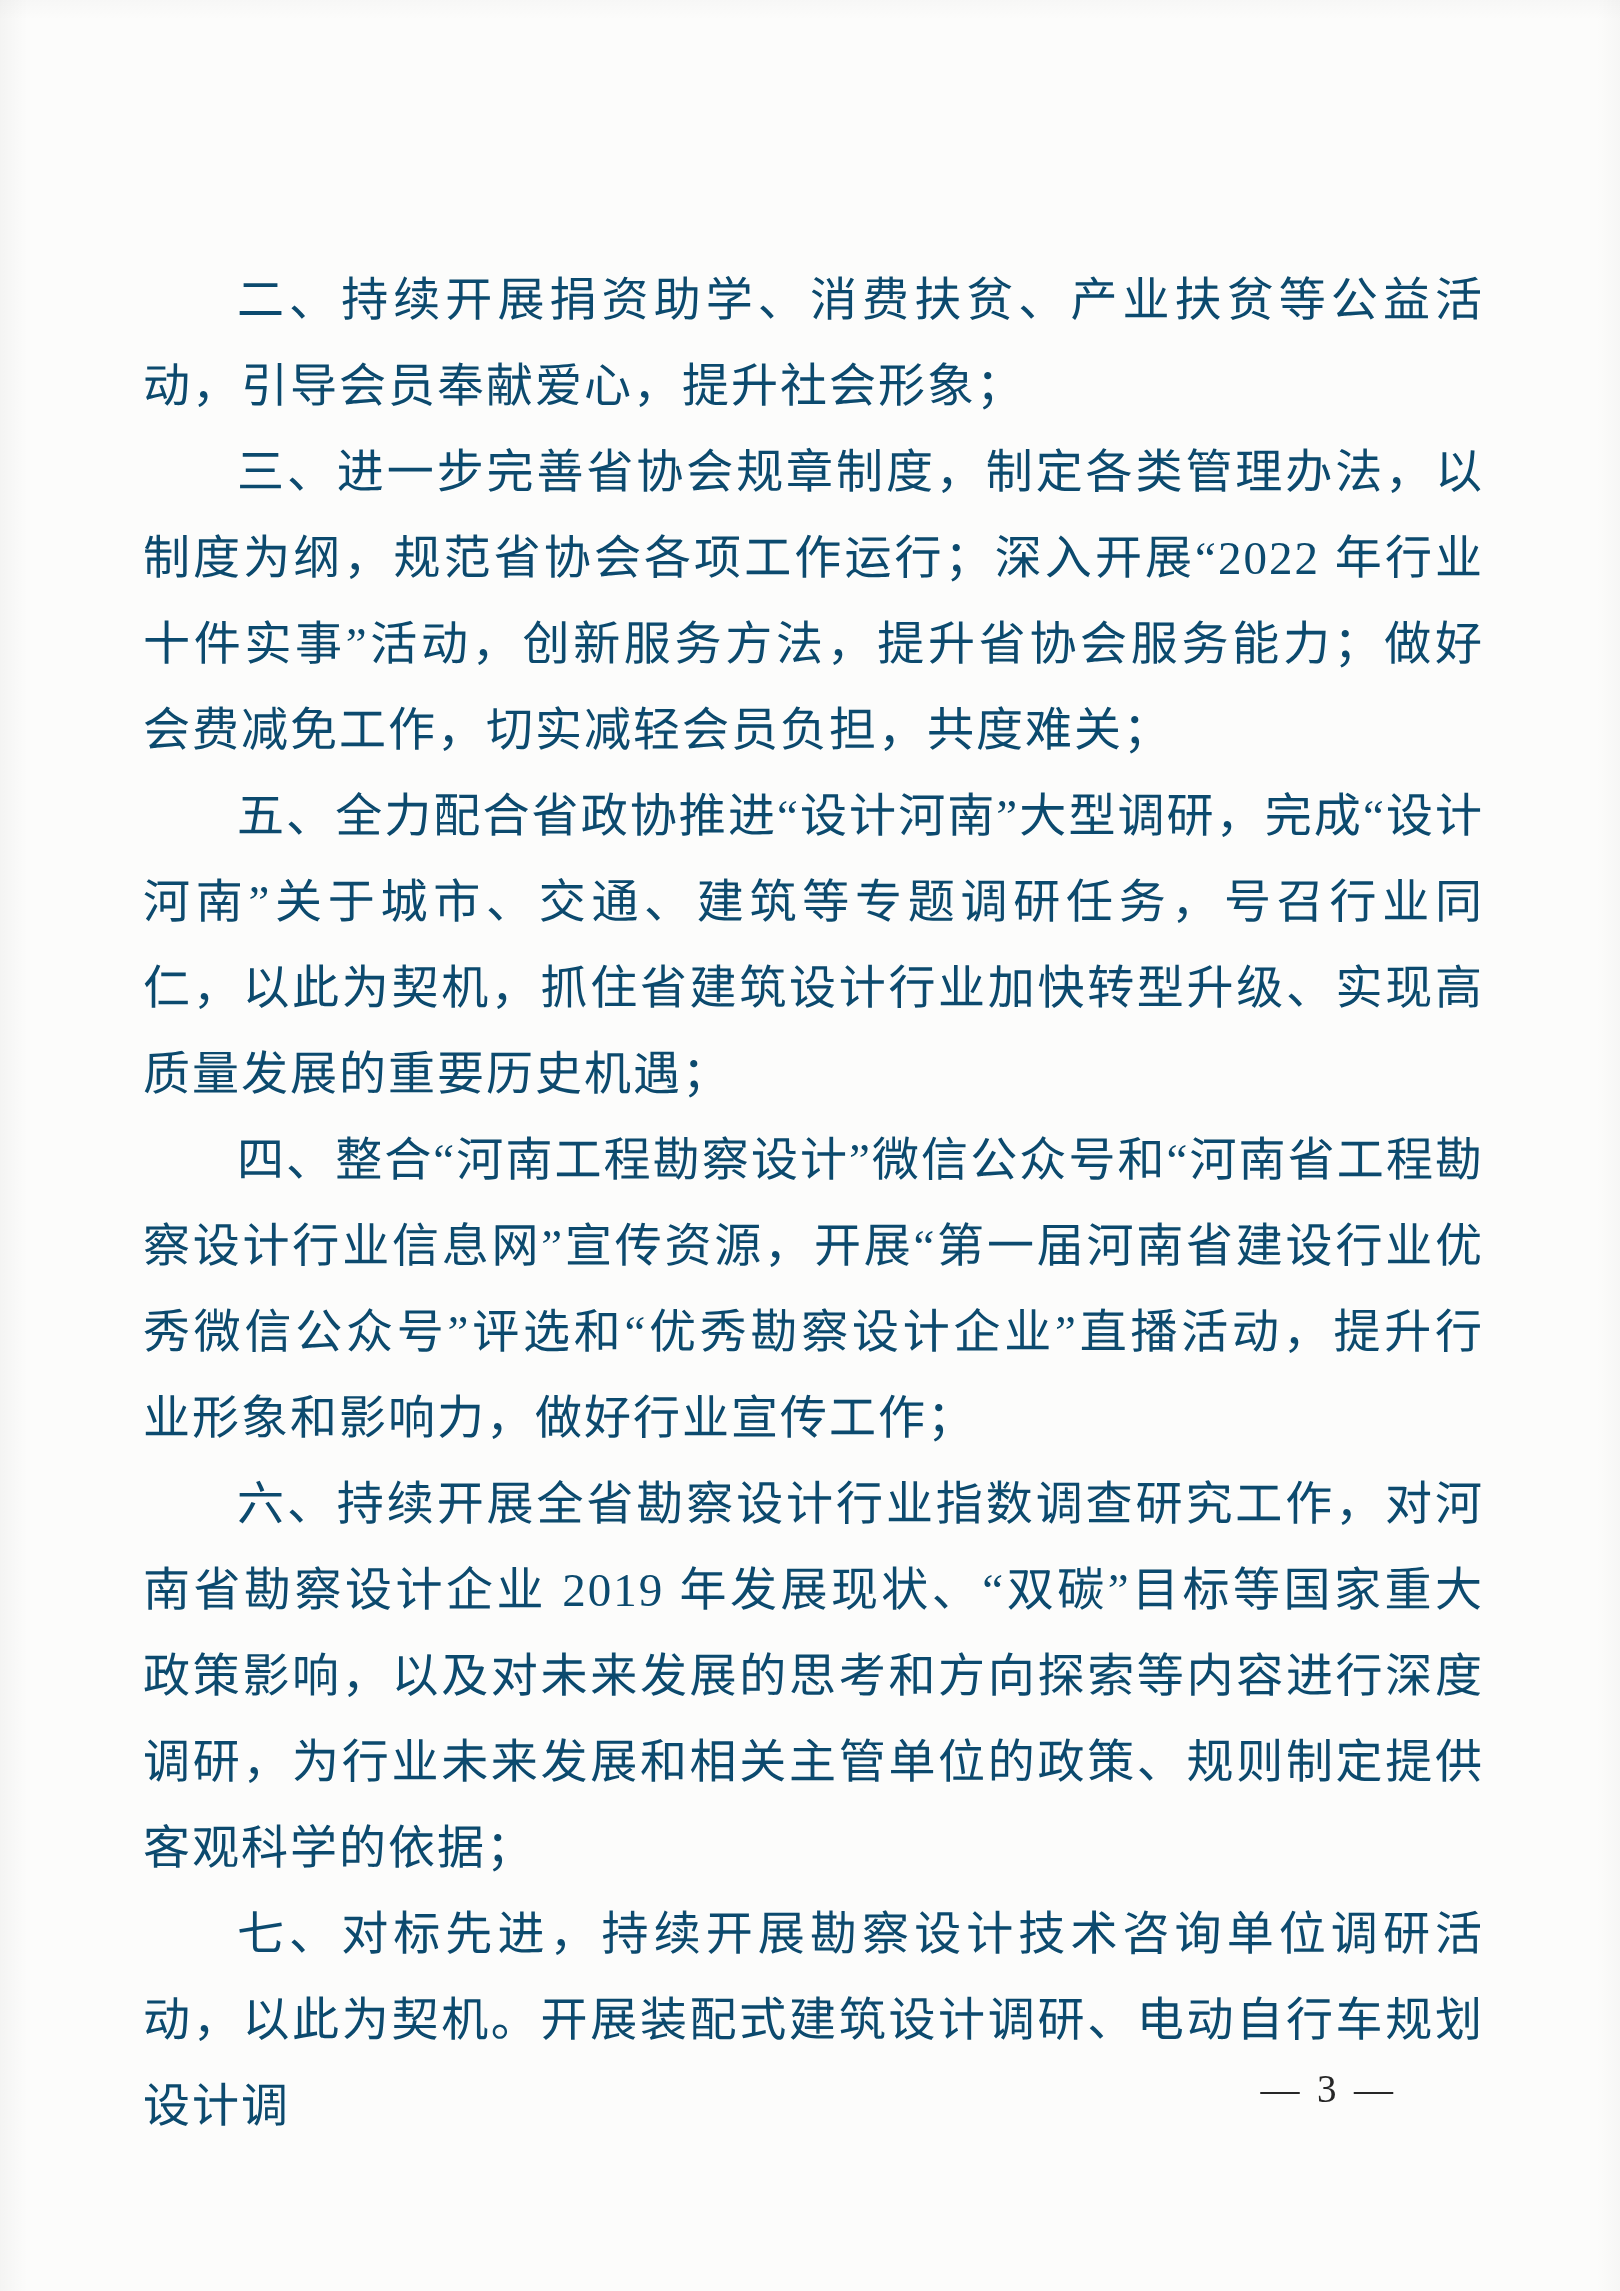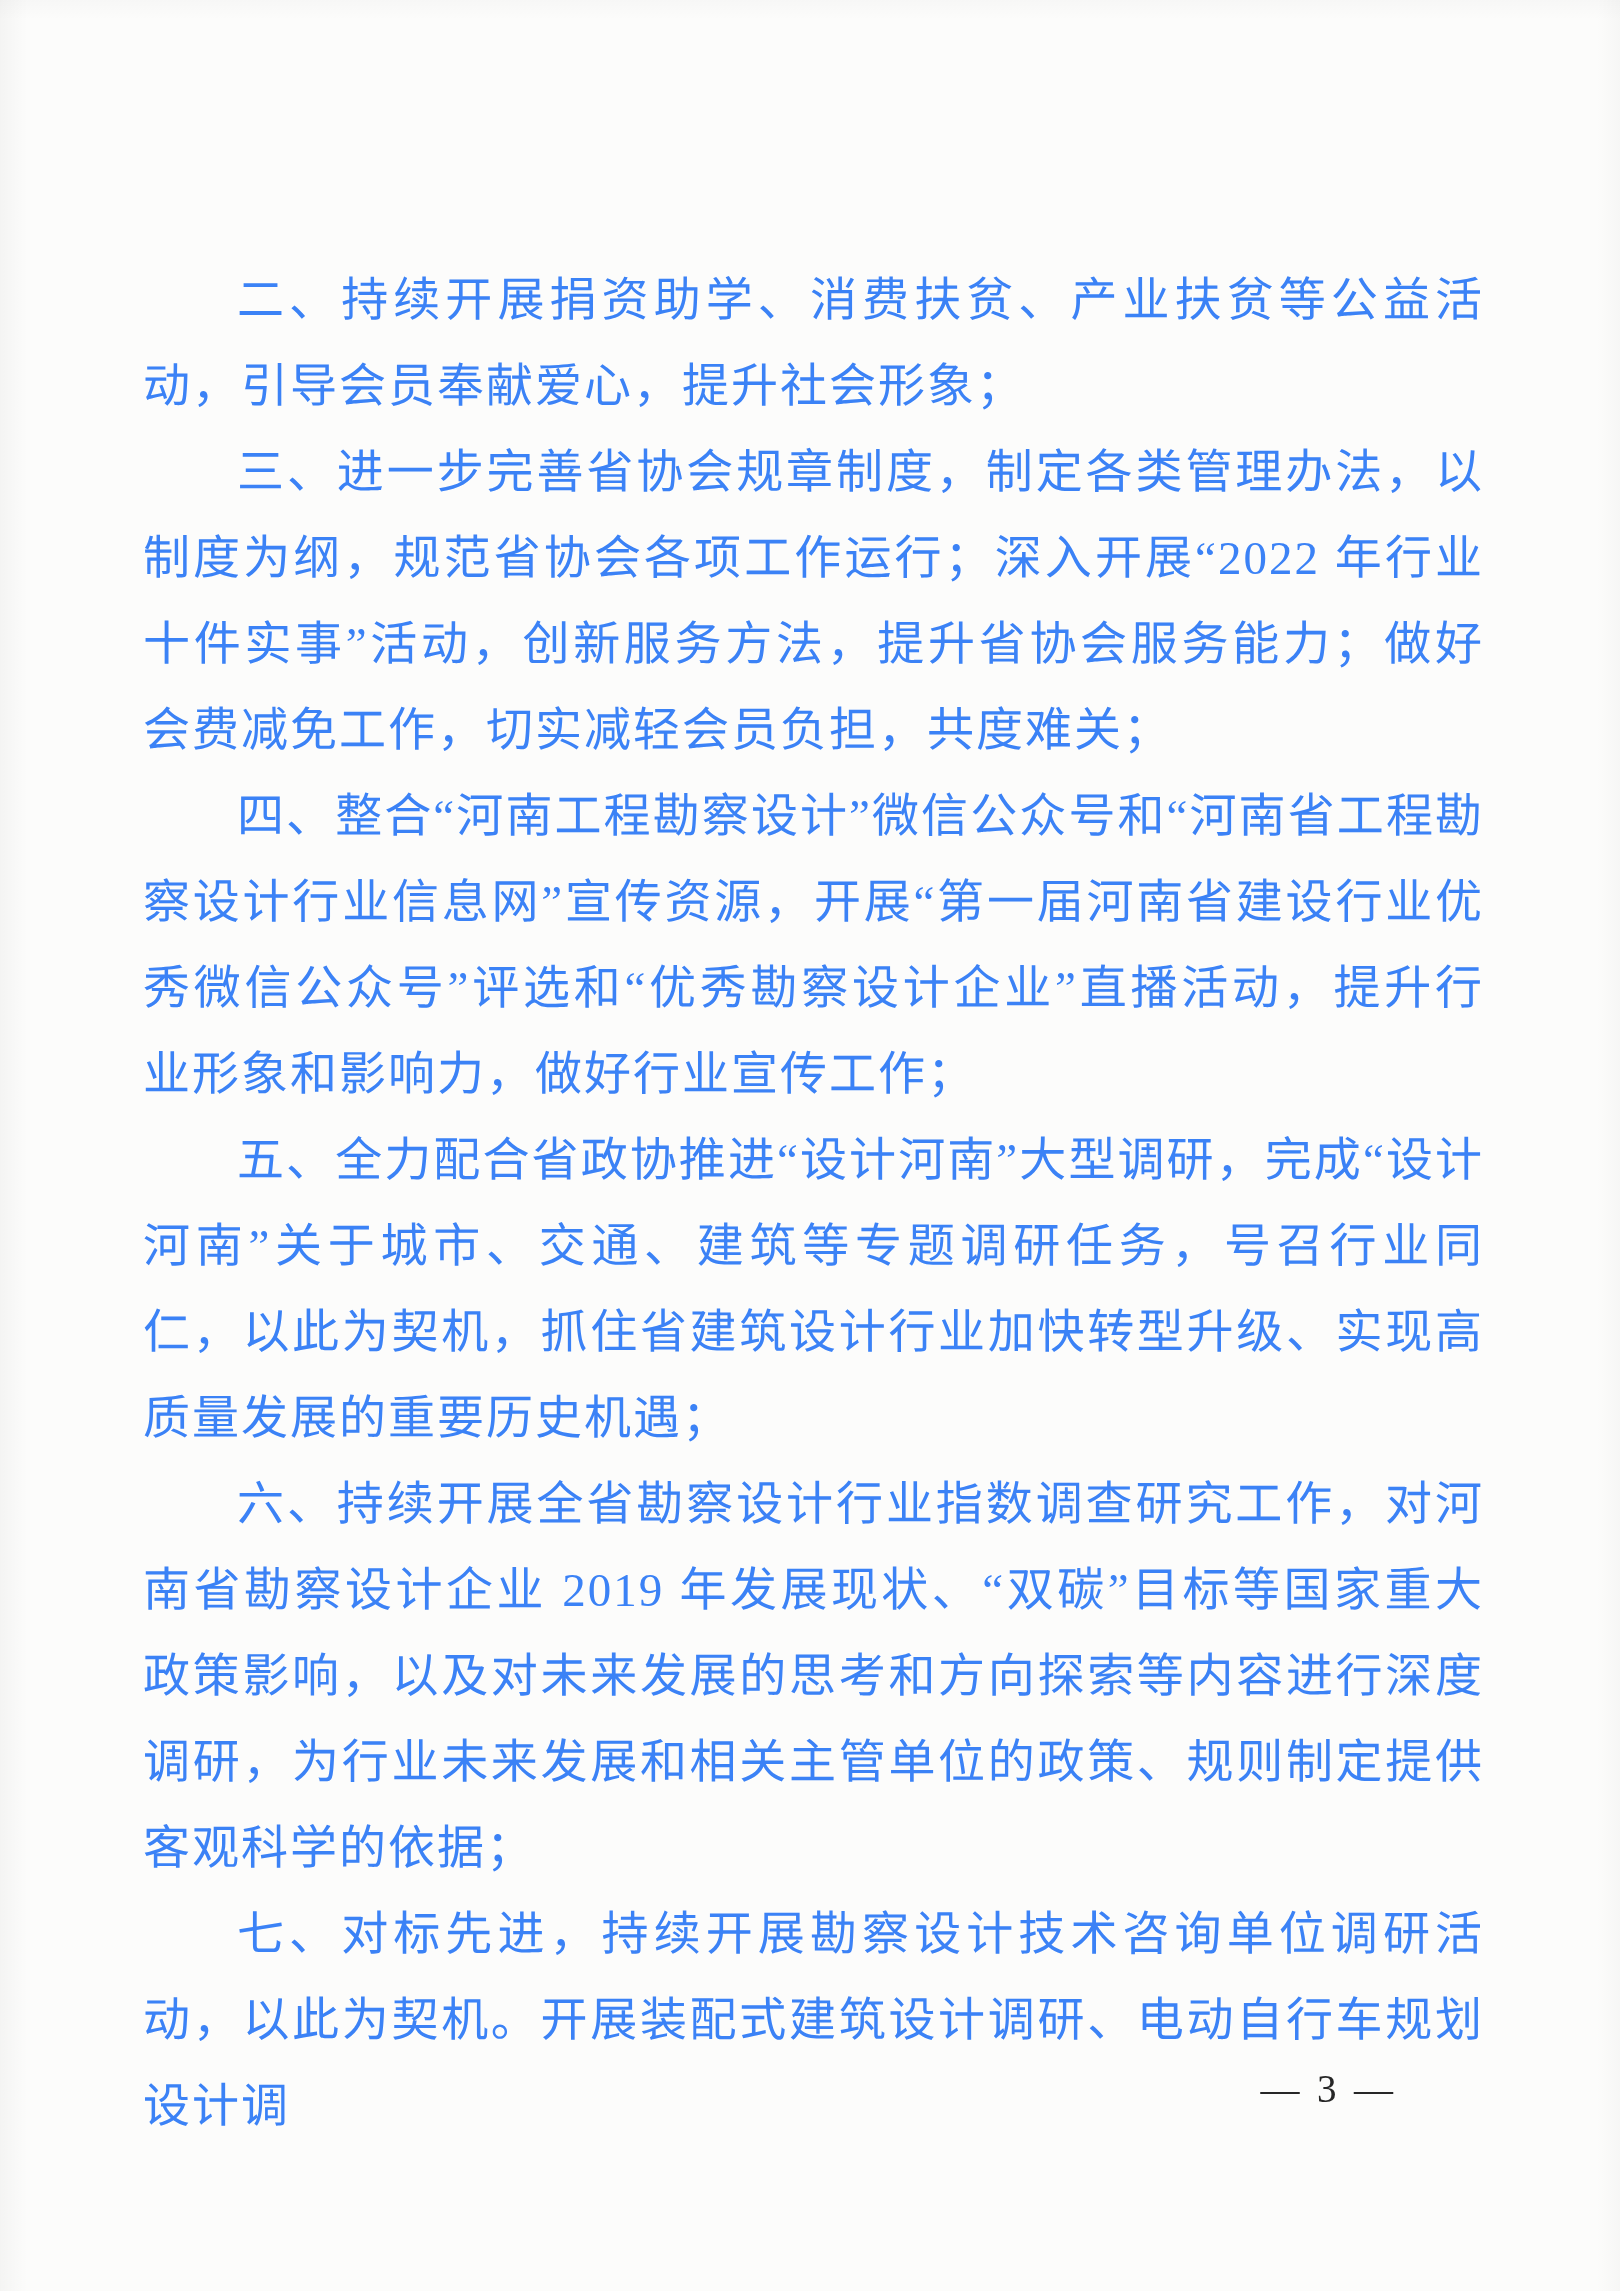--- a/index.html
+++ b/index.html
@@ -31,21 +31,21 @@
     position: absolute;
     left: 143px;
     top: 257px;
     width: 1341px;
   }
   .para {
     margin: 0;
     font-size: 47px;
     line-height: 86px;
     letter-spacing: 2px;
-    color: #3b82f6;
+    color: #0c4a6e;
     text-align: justify;
     text-indent: 2em;
     word-break: normal;
   }
   .page-footer {
     position: absolute;
     right: 223px;
     top: 2066px;
     font-size: 39px;
     letter-spacing: 3.9px;
@@ -53,20 +53,20 @@
     white-space: nowrap;
   }
 </style>
 </head>
 <body>
 
 <div class="page">
   <div class="content">
     <p class="para">二、持续开展捐资助学、消费扶贫、产业扶贫等公益活动，引导会员奉献爱心，提升社会形象；</p>
     <p class="para">三、进一步完善省协会规章制度，制定各类管理办法，以制度为纲，规范省协会各项工作运行；深入开展“2022 年行业十件实事”活动，创新服务方法，提升省协会服务能力；做好会费减免工作，切实减轻会员负担，共度难关；</p>
+    <p class="para">五、全力配合省政协推进“设计河南”大型调研，完成“设计河南”关于城市、交通、建筑等专题调研任务，号召行业同仁，以此为契机，抓住省建筑设计行业加快转型升级、实现高质量发展的重要历史机遇；</p>
     <p class="para">四、整合“河南工程勘察设计”微信公众号和“河南省工程勘察设计行业信息网”宣传资源，开展“第一届河南省建设行业优秀微信公众号”评选和“优秀勘察设计企业”直播活动，提升行业形象和影响力，做好行业宣传工作；</p>
-    <p class="para">五、全力配合省政协推进“设计河南”大型调研，完成“设计河南”关于城市、交通、建筑等专题调研任务，号召行业同仁，以此为契机，抓住省建筑设计行业加快转型升级、实现高质量发展的重要历史机遇；</p>
     <p class="para">六、持续开展全省勘察设计行业指数调查研究工作，对河南省勘察设计企业 2019 年发展现状、“双碳”目标等国家重大政策影响，以及对未来发展的思考和方向探索等内容进行深度调研，为行业未来发展和相关主管单位的政策、规则制定提供客观科学的依据；</p>
     <p class="para">七、对标先进，持续开展勘察设计技术咨询单位调研活动，以此为契机。开展装配式建筑设计调研、电动自行车规划设计调</p>
   </div>
   <div class="page-footer">— 3 —</div>
 </div>
 
 
 </body></html>

